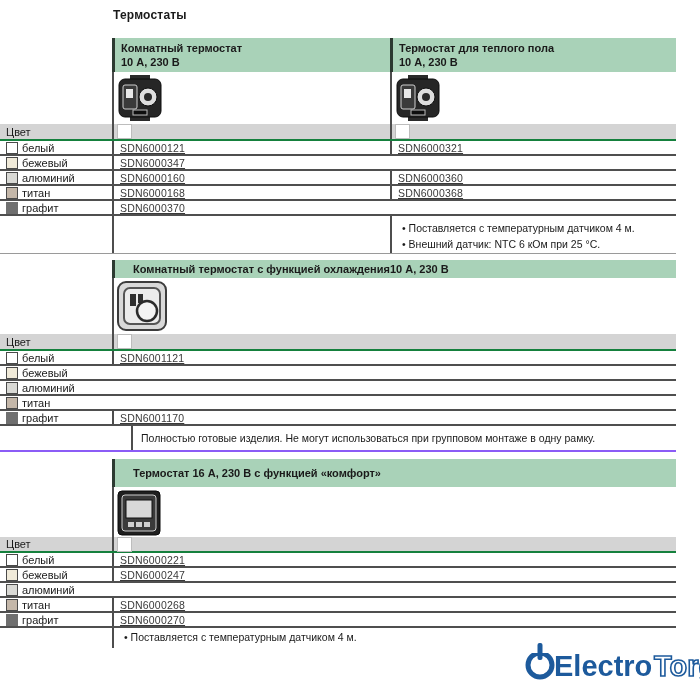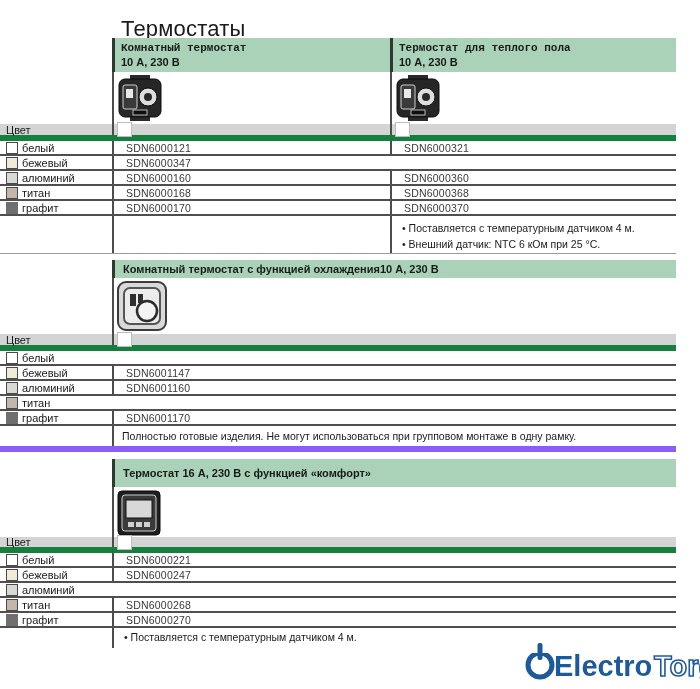--- a/index.html
+++ b/index.html
@@ -1,45 +1,45 @@
 <!DOCTYPE html>
 <html><head>
 <meta charset="utf-8">
 <style>
   html,body{margin:0;padding:0;}
   body{
     width:700px;height:689px;overflow:hidden;background:#fff;position:relative;
     font-family:"Liberation Sans",sans-serif;color:#1a1a1a;
   }
   .page-title{
-    position:absolute;left:113px;top:8px;margin:8px;
-    font-size:22px;font-weight:normal;letter-spacing:.2px;
+    position:absolute;left:113px;top:8px;margin:0;
+    font-size:12px;font-weight:bold;letter-spacing:.2px;
   }
   .stack{position:absolute;left:0;top:38px;width:676px;}
   .row{display:flex;width:676px;box-sizing:border-box;}
   .lbl{width:112px;box-sizing:border-box;padding-left:6px;font-size:11px;display:flex;align-items:center;gap:4px;flex-shrink:0;}
   .cell{box-sizing:border-box;border-left:2px solid #4d4d4d;}
   .w1{width:278px;}
   .w2{width:286px;}
   .wf{width:564px;}
   .ghdr{background:#a9d2b8;border-left:3px solid #2c3a31;}
   .ghdr .t1,.ghdr .t2{font-weight:bold;font-size:11px;line-height:14px;padding-left:6px;}
-  .ghdr .t1{padding-top:3px;font-family:Liberation Mono, monospace;}
-  .single-ghdr{background:#a9d2b8;border-left:3px solid #2c3a31;font-weight:bold;font-size:11px;display:flex;align-items:center;padding-left:8px;}
-  .band{background:#d4d4d4;border-bottom:6px solid #15803d;height:17px;}
+  .ghdr .t1{padding-top:3px;}
+  .single-ghdr{background:#a9d2b8;border-left:3px solid #2c3a31;font-weight:bold;font-size:11px;display:flex;align-items:center;padding-left:18px;}
+  .band{background:#d4d4d4;border-bottom:2px solid #15803d;height:17px;}
   .band .cell{display:flex;align-items:center;}
   .band-swatch{width:13px;height:13px;background:#fff;border:1px solid #bdbdbd;margin-left:3px;}
   .trow{height:15px;border-bottom:2px solid #4f4f4f;}
-  .trow .code{font-size:10.5px;color:#3a3a3a;display:flex;align-items:center;padding-left:12px;letter-spacing:.2px;}
+  .trow .code{font-size:10.5px;color:#3a3a3a;display:flex;align-items:center;padding-left:6px;letter-spacing:.2px;text-decoration:underline;}
   .sw{width:12px;height:12px;border:1px solid #4a4a4a;box-sizing:border-box;flex-shrink:0;}
   .imgrow .cell{display:flex;align-items:flex-start;padding-left:3px;padding-top:3px;}
   .notes{font-size:10.5px;line-height:16px;padding:4px 0 0 10px;}
   .note-li::before{content:"•  ";}
   .notesrow{border-bottom:1px solid #9a9a9a;}
-  .noterow{border-bottom:6px solid #8b5cf6;}
+  .noterow{border-bottom:2px solid #8b5cf6;padding-left:19px;}
   .note-text{font-size:10.5px;display:flex;align-items:center;padding-left:8px;}
   .gap{width:676px;}
   .logo{position:absolute;left:523px;top:637px;width:200px;height:50px;text-align:right;}
   .partial .note-li{font-size:10.5px;padding-left:10px;line-height:14px;padding-top:2px;}
 </style>
 </head>
 <body>
 
 <h1 class="page-title">Термостаты</h1>
 
@@ -124,21 +124,20 @@
         <span>титан</span>
       </div>
     <div class="cell w1 code">SDN6000168</div>
     <div class="cell w2 code">SDN6000368</div>
   </div>
   <div class="row trow">
     <div class="lbl">
         <span class="sw" style="border-color: rgb(111, 111, 111); background-color: rgb(111, 111, 111);"></span>
         <span>графит</span>
       </div>
-    <div class="cell w1 code">SDN6000170</div>
     <div class="cell w2 code">SDN6000370</div>
   </div>
 
   <div class="row notesrow" style="height:38px">
     <div class="lbl"></div>
     <div class="cell w1"></div>
     <div class="cell w2 notes">
       <div class="note-li">Поставляется с температурным датчиком 4 м.</div>
       <div class="note-li">Внешний датчик: NTC 6 кОм при 25 °C.</div>
     </div>
@@ -169,34 +168,33 @@
     <div class="cell wf">
         <span class="band-swatch"></span>
       </div>
   </div>
 
   <div class="row trow">
     <div class="lbl">
         <span class="sw" style="background-color: rgb(255, 255, 255);"></span>
         <span>белый</span>
       </div>
+    <div class="cell wf code">SDN6001121</div>
   </div>
   <div class="row trow">
     <div class="lbl">
         <span class="sw" style="background-color: rgb(240, 234, 217);"></span>
         <span>бежевый</span>
       </div>
-    <div class="cell wf code">SDN6001147</div>
   </div>
   <div class="row trow">
     <div class="lbl">
         <span class="sw" style="background-color: rgb(217, 217, 213);"></span>
         <span>алюминий</span>
       </div>
-    <div class="cell wf code">SDN6001160</div>
   </div>
   <div class="row trow">
     <div class="lbl">
         <span class="sw" style="background-color: rgb(196, 183, 169);"></span>
         <span>титан</span>
       </div>
   </div>
   <div class="row trow">
     <div class="lbl">
         <span class="sw" style="border-color: rgb(111, 111, 111); background-color: rgb(111, 111, 111);"></span>

